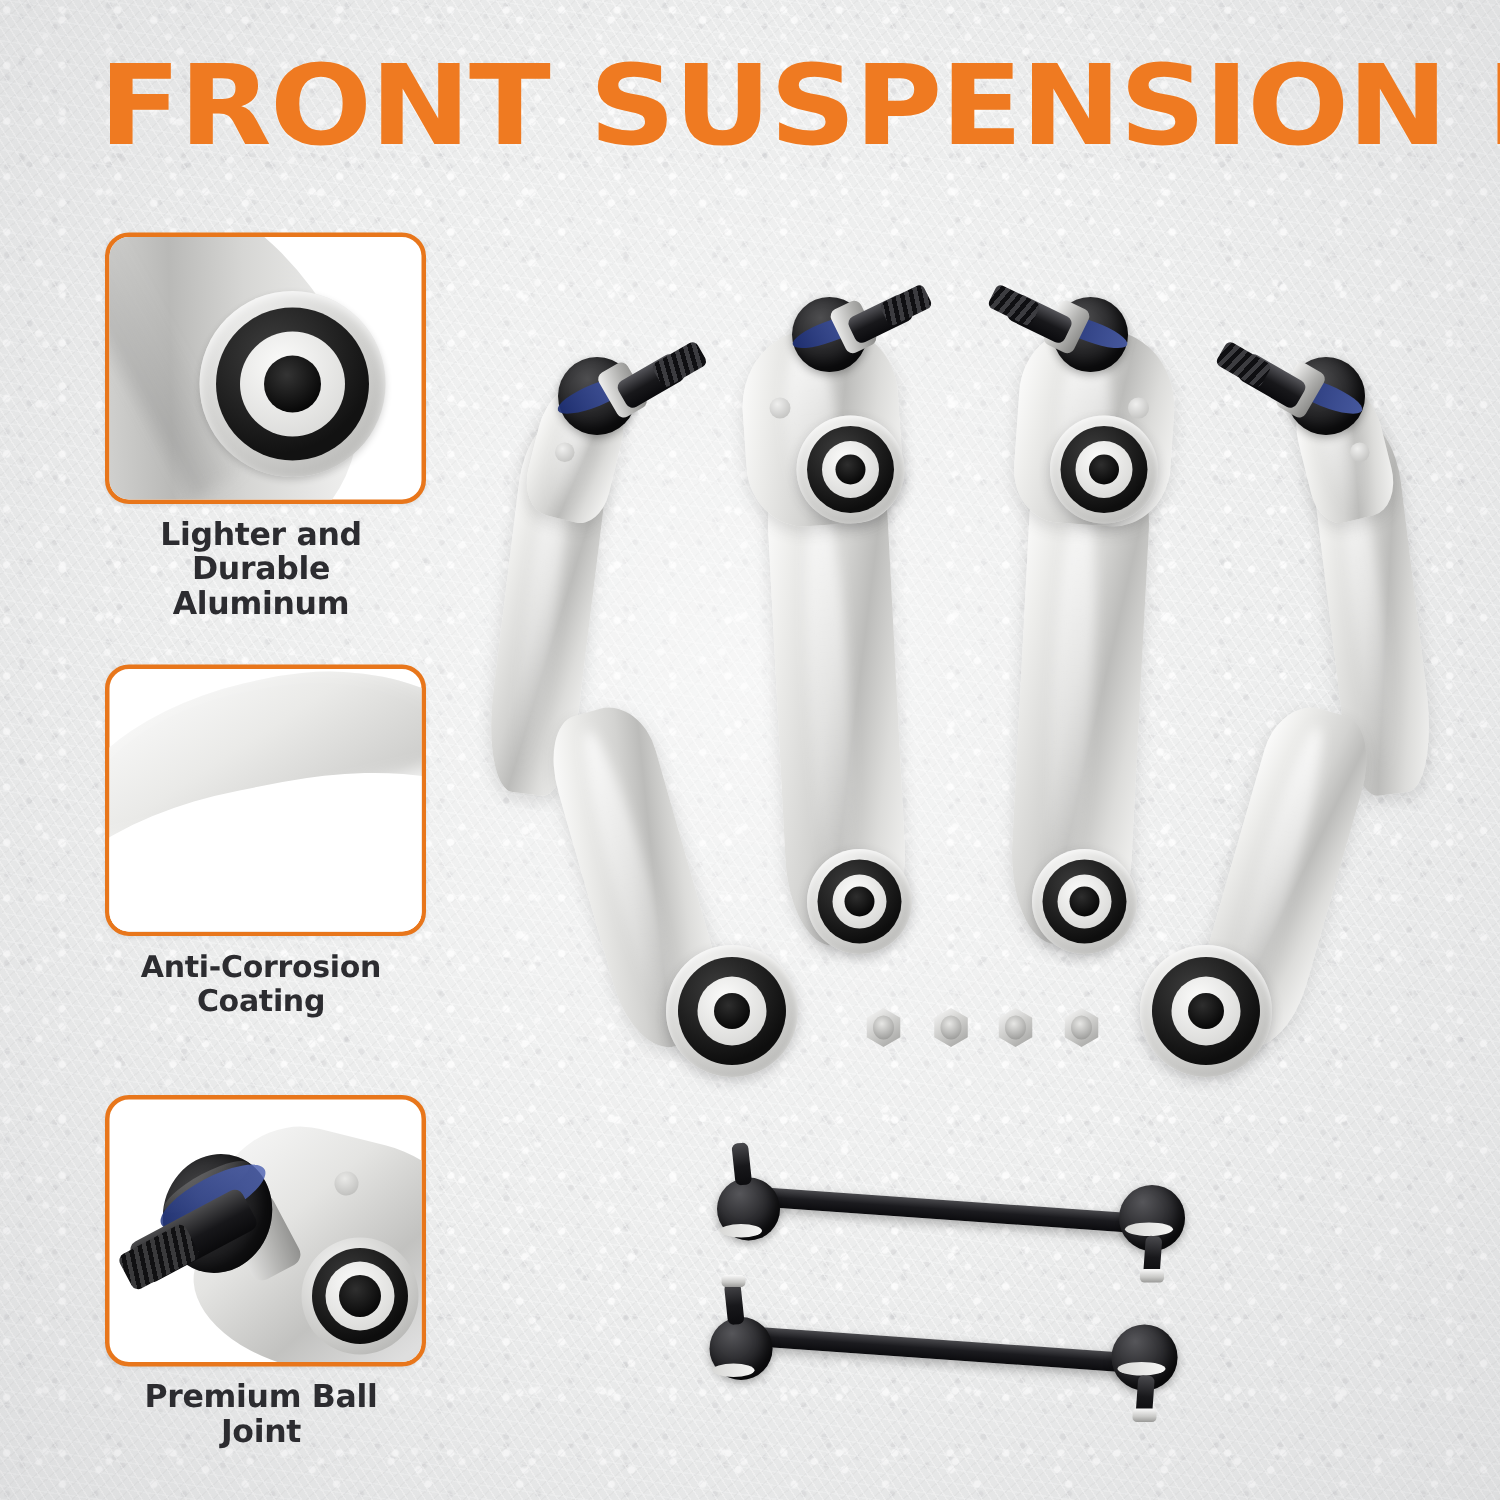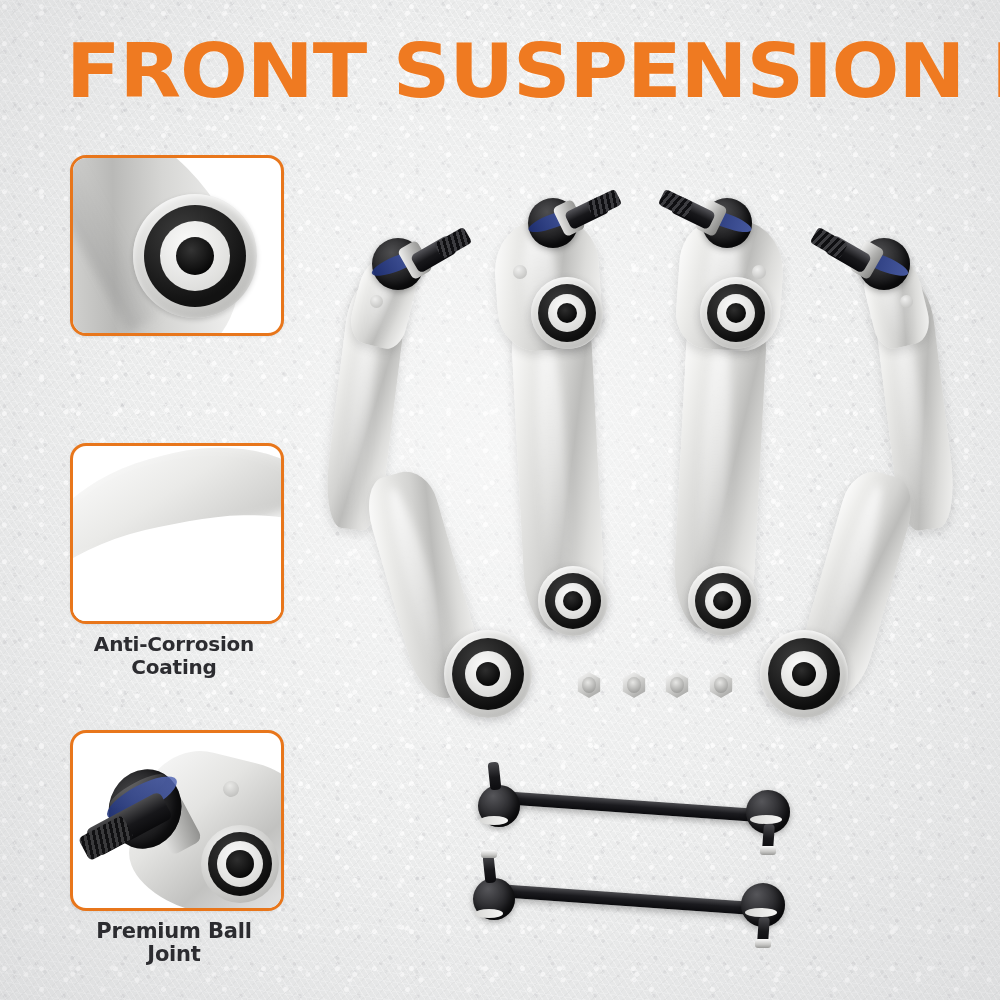--- a/index.html
+++ b/index.html
@@ -243,20 +243,22 @@
 
   <div class="feature" id="f1">
     <div class="card">
       <div class="c1-arm"></div>
       <div class="c1-hub">
         <div class="c1-r1"></div>
         <div class="c1-r2"></div>
         <div class="c1-r3"></div>
       </div>
     </div>
+    <div class="cap">Lighter and Durable
+Aluminum</div>
   </div>
 
   <div class="feature" id="f2">
     <div class="card">
       <div class="c2-band"></div>
       <div class="c2-mask"></div>
     </div>
     <div class="cap">Anti-Corrosion Coating</div>
   </div>
 

